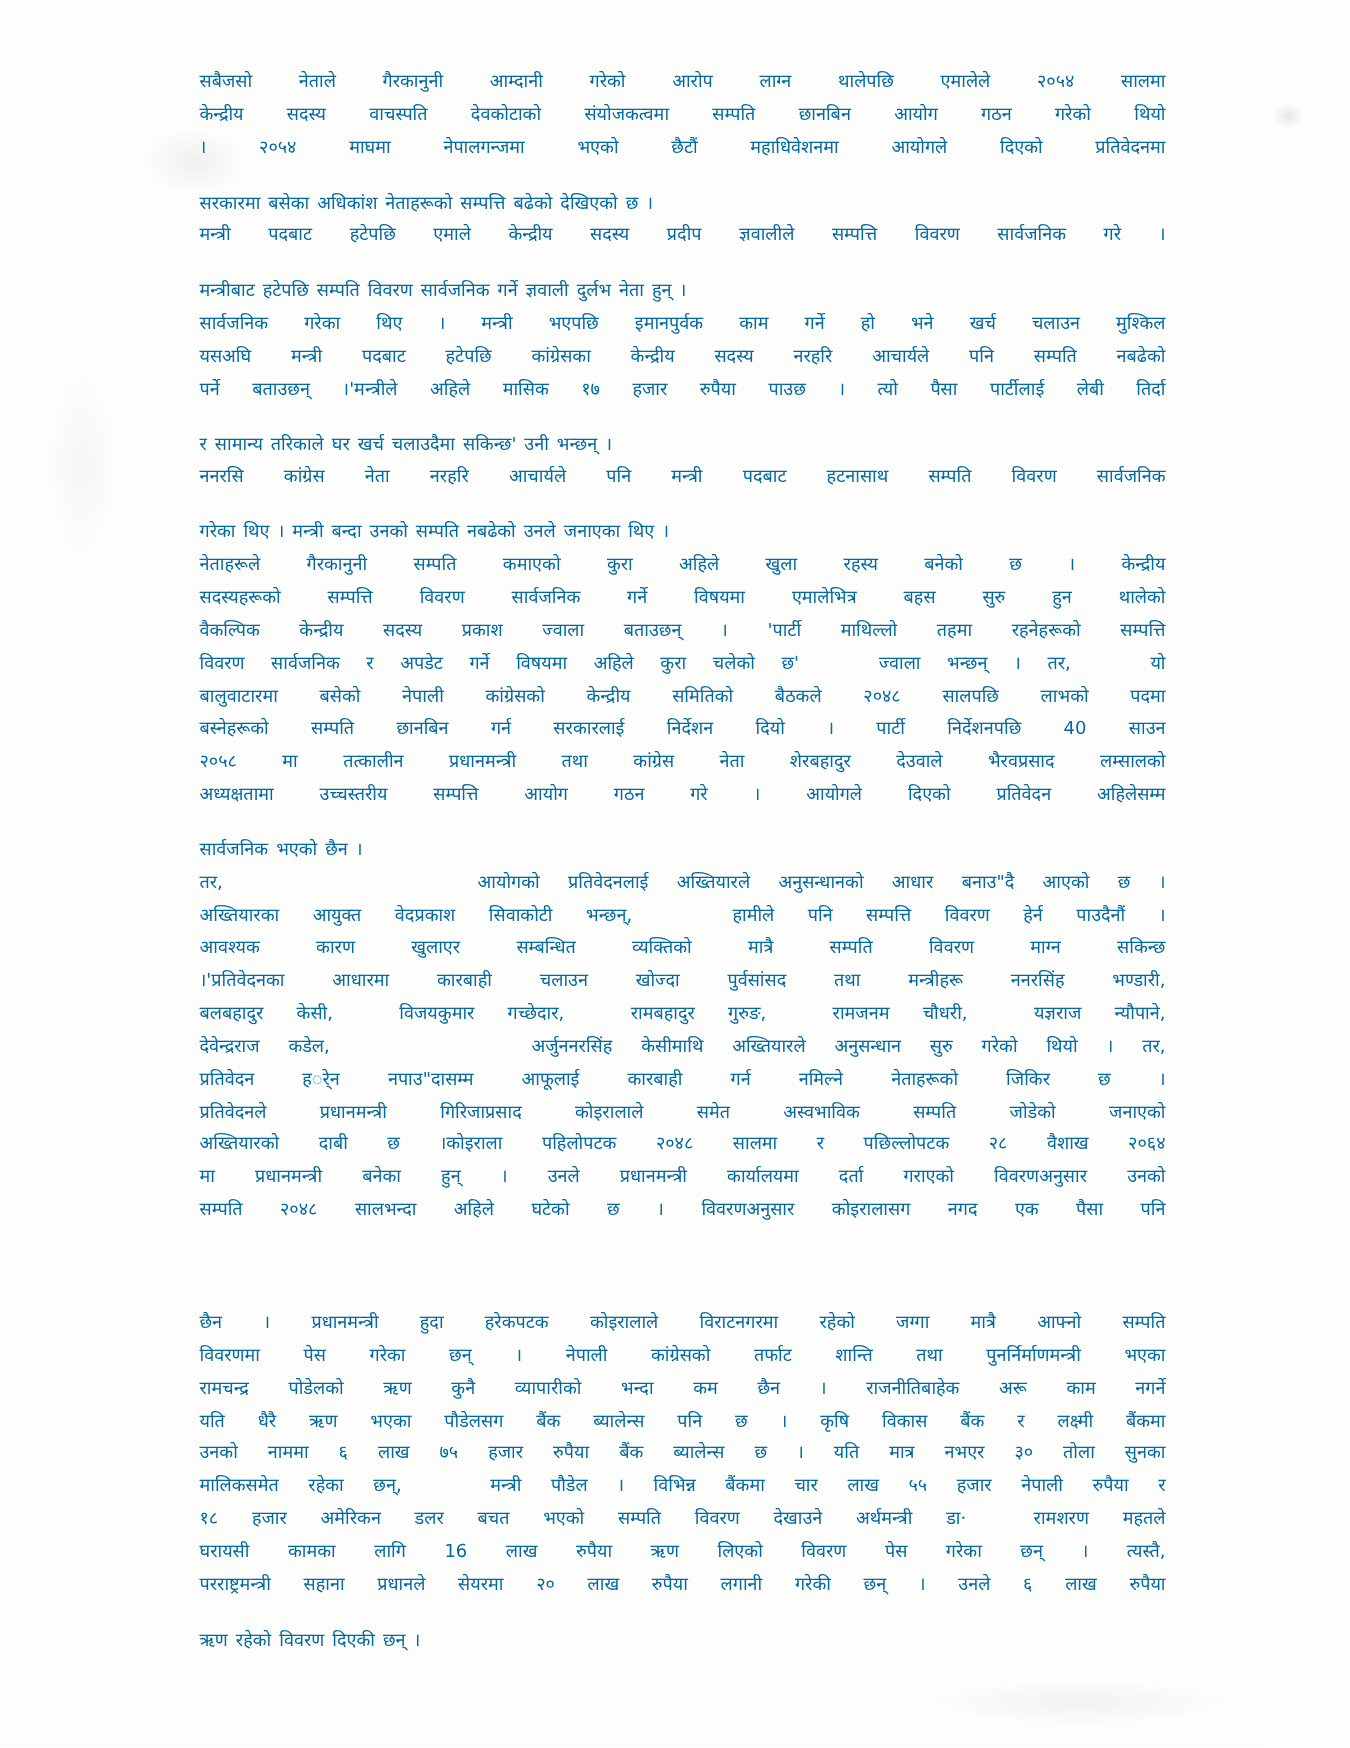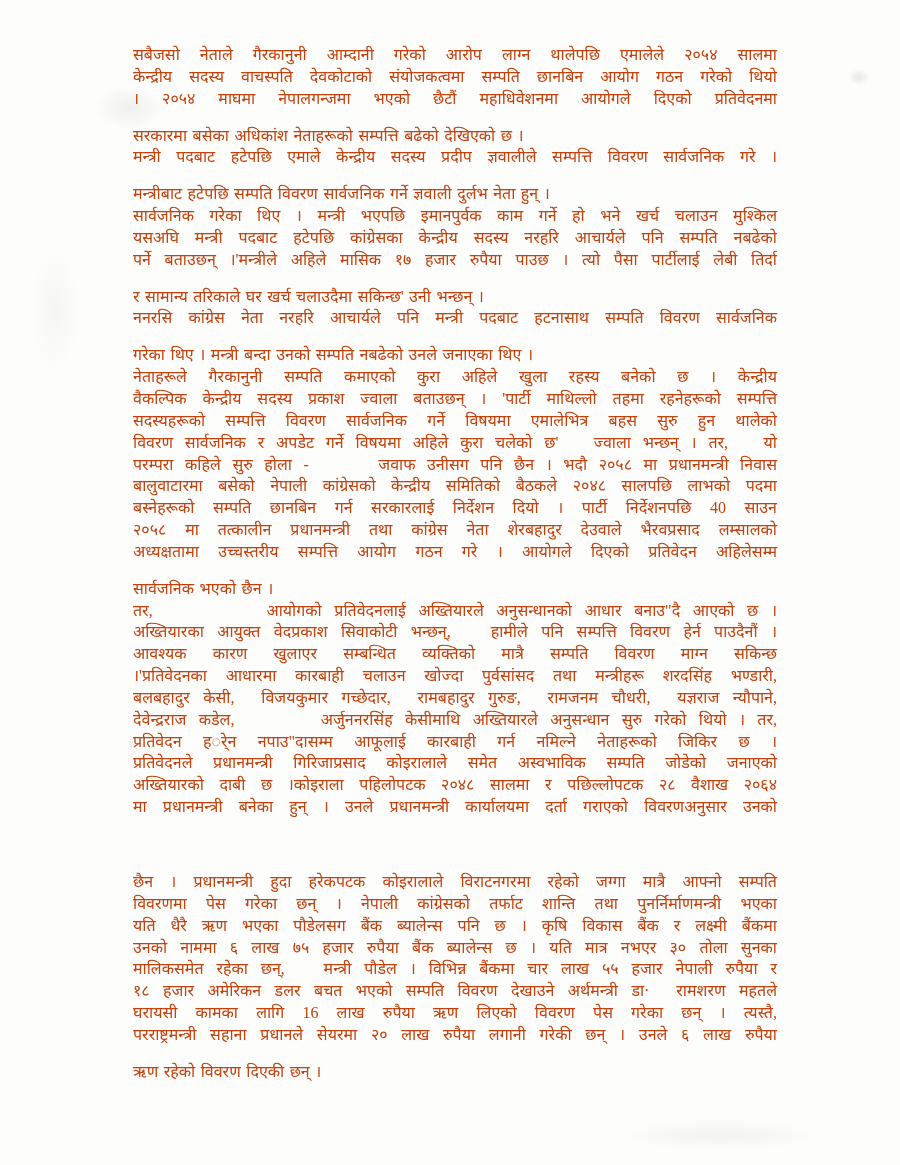--- a/index.html
+++ b/index.html
@@ -13,25 +13,24 @@
     height: 1165px;
     background: #fdfdfc;
     overflow: hidden;
     font-family: "DejaVu Sans", sans-serif;
   }
   .text-column {
     position: absolute;
     left: 133px;
     top: 44px;
     width: 644px;
-    color: #c2410c;
-    font-size: 16px;
+    color: #0369a1;
+    font-size: 12px;
     line-height: 21.85px;
     word-spacing: 1.5px;
-    font-family: Liberation Serif, serif;
   }
   .block { width: 100%; }
   .block + .block { margin-top: 53px; }
   .line {
     text-align: justify;
     text-align-last: justify;
   }
   .line.short {
     text-align-last: left;
     margin-top: 15px;
@@ -74,43 +73,44 @@
         <div class="line short">सरकारमा बसेका अधिकांश नेताहरूको सम्पत्ति बढेको देखिएको छ ।</div>
         <div class="line">मन्त्री पदबाट हटेपछि एमाले केन्द्रीय सदस्य प्रदीप ज्ञवालीले सम्पत्ति विवरण सार्वजनिक गरे ।</div>
         <div class="line short">मन्त्रीबाट हटेपछि सम्पति विवरण सार्वजनिक गर्ने ज्ञवाली दुर्लभ नेता हुन् ।</div>
         <div class="line">सार्वजनिक गरेका थिए । मन्त्री भएपछि इमानपुर्वक काम गर्ने हो भने खर्च चलाउन मुश्किल</div>
         <div class="line">यसअघि मन्त्री पदबाट हटेपछि कांग्रेसका केन्द्रीय सदस्य नरहरि आचार्यले पनि सम्पति नबढेको</div>
         <div class="line">पर्ने बताउछन् ।'मन्त्रीले अहिले मासिक १७ हजार रुपैया पाउछ । त्यो पैसा पार्टीलाई लेबी तिर्दा</div>
         <div class="line short">र सामान्य तरिकाले घर खर्च चलाउदैमा सकिन्छ' उनी भन्छन् ।</div>
         <div class="line">ननरसि कांग्रेस नेता नरहरि आचार्यले पनि मन्त्री पदबाट हटनासाथ सम्पति विवरण सार्वजनिक</div>
         <div class="line short">गरेका थिए । मन्त्री बन्दा उनको सम्पति नबढेको उनले जनाएका थिए ।</div>
         <div class="line">नेताहरूले गैरकानुनी सम्पति कमाएको कुरा अहिले खुला रहस्य बनेको छ । केन्द्रीय</div>
+        <div class="line">सदस्यहरूको सम्पत्ति विवरण सार्वजनिक गर्ने विषयमा एमालेभित्र बहस सुरु हुन थालेको</div>
         <div class="line">वैकल्पिक केन्द्रीय सदस्य प्रकाश ज्वाला बताउछन् । 'पार्टी माथिल्लो तहमा रहनेहरूको सम्पत्ति</div>
-        <div class="line">सदस्यहरूको सम्पत्ति विवरण सार्वजनिक गर्ने विषयमा एमालेभित्र बहस सुरु हुन थालेको</div>
         <div class="line">विवरण सार्वजनिक र अपडेट गर्ने विषयमा अहिले कुरा चलेको छ'&nbsp;&nbsp; ज्वाला भन्छन् । तर,&nbsp;&nbsp; यो</div>
-        <div class="line">परम्परा कहिले सुरु होला -&nbsp;&nbsp;&nbsp;&nbsp;&nbsp; जवाफ उनीसग पनि छैन । भदौ २०५८ मा प्रधानमन्त्री निवास</div>
         <div class="line">बालुवाटारमा बसेको नेपाली कांग्रेसको केन्द्रीय समितिको बैठकले २०४८ सालपछि लाभको पदमा</div>
         <div class="line">बस्नेहरूको सम्पति छानबिन गर्न सरकारलाई निर्देशन दियो । पार्टी निर्देशनपछि 40 साउन</div>
         <div class="line">२०५८ मा तत्कालीन प्रधानमन्त्री तथा कांग्रेस नेता शेरबहादुर देउवाले भैरवप्रसाद लम्सालको</div>
         <div class="line">अध्यक्षतामा उच्चस्तरीय सम्पत्ति आयोग गठन गरे । आयोगले दिएको प्रतिवेदन अहिलेसम्म</div>
         <div class="line short">सार्वजनिक भएको छैन ।</div>
         <div class="line">तर,&nbsp;&nbsp;&nbsp;&nbsp;&nbsp;&nbsp;&nbsp;&nbsp; आयोगको प्रतिवेदनलाई अख्तियारले अनुसन्धानको आधार बनाउ"दै आएको छ ।</div>
         <div class="line">अख्तियारका आयुक्त वेदप्रकाश सिवाकोटी भन्छन्,&nbsp;&nbsp; हामीले पनि सम्पत्ति विवरण हेर्न पाउदैनौं ।</div>
         <div class="line">आवश्यक कारण खुलाएर सम्बन्धित व्यक्तिको मात्रै सम्पति विवरण माग्न सकिन्छ</div>
-        <div class="line">।'प्रतिवेदनका आधारमा कारबाही चलाउन खोज्दा पुर्वसांसद तथा मन्त्रीहरू शरदसिंह भण्डारी,</div>
+        <div class="line">।'प्रतिवेदनका आधारमा कारबाही चलाउन खोज्दा पुर्वसांसद तथा मन्त्रीहरू ननरसिंह भण्डारी,</div>
         <div class="line">बलबहादुर केसी,&nbsp; विजयकुमार गच्छेदार,&nbsp; रामबहादुर गुरुङ,&nbsp; रामजनम चौधरी,&nbsp; यज्ञराज न्यौपाने,</div>
         <div class="line">देवेन्द्रराज कडेल,&nbsp;&nbsp;&nbsp;&nbsp;&nbsp;&nbsp; अर्जुननरसिंह केसीमाथि अख्तियारले अनुसन्धान सुरु गरेको थियो । तर,</div>
         <div class="line">प्रतिवेदन हर्ेन नपाउ"दासम्म आफूलाई कारबाही गर्न नमिल्ने नेताहरूको जिकिर छ ।</div>
         <div class="line">प्रतिवेदनले प्रधानमन्त्री गिरिजाप्रसाद कोइरालाले समेत अस्वभाविक सम्पति जोडेको जनाएको</div>
         <div class="line">अख्तियारको दाबी छ ।कोइराला पहिलोपटक २०४८ सालमा र पछिल्लोपटक २८ वैशाख २०६४</div>
         <div class="line">मा प्रधानमन्त्री बनेका हुन् । उनले प्रधानमन्त्री कार्यालयमा दर्ता गराएको विवरणअनुसार उनको</div>
+        <div class="line">सम्पति २०४८ सालभन्दा अहिले घटेको छ । विवरणअनुसार कोइरालासग नगद एक पैसा पनि</div>
       </div>
       <div class="block">
         <div class="line">छैन । प्रधानमन्त्री हुदा हरेकपटक कोइरालाले विराटनगरमा रहेको जग्गा मात्रै आफ्नो सम्पति</div>
         <div class="line">विवरणमा पेस गरेका छन् । नेपाली कांग्रेसको तर्फाट शान्ति तथा पुनर्निर्माणमन्त्री भएका</div>
+        <div class="line">रामचन्द्र पोडेलको ऋण कुनै व्यापारीको भन्दा कम छैन । राजनीतिबाहेक अरू काम नगर्ने</div>
         <div class="line">यति धैरै ऋण भएका पौडेलसग बैंक ब्यालेन्स पनि छ । कृषि विकास बैंक र लक्ष्मी बैंकमा</div>
         <div class="line">उनको नाममा ६ लाख ७५ हजार रुपैया बैंक ब्यालेन्स छ । यति मात्र नभएर ३० तोला सुनका</div>
         <div class="line">मालिकसमेत रहेका छन्,&nbsp;&nbsp; मन्त्री पौडेल । विभिन्न बैंकमा चार लाख ५५ हजार नेपाली रुपैया र</div>
         <div class="line">१८ हजार अमेरिकन डलर बचत भएको सम्पति विवरण देखाउने अर्थमन्त्री डा·&nbsp; रामशरण महतले</div>
         <div class="line">घरायसी कामका लागि 16 लाख रुपैया ऋण लिएको विवरण पेस गरेका छन् । त्यस्तै,</div>
         <div class="line">परराष्ट्रमन्त्री सहाना प्रधानले सेयरमा २० लाख रुपैया लगानी गरेकी छन् । उनले ६ लाख रुपैया</div>
         <div class="line short">ऋण रहेको विवरण दिएकी छन् ।</div>
       </div>
     </div>
 </div>

